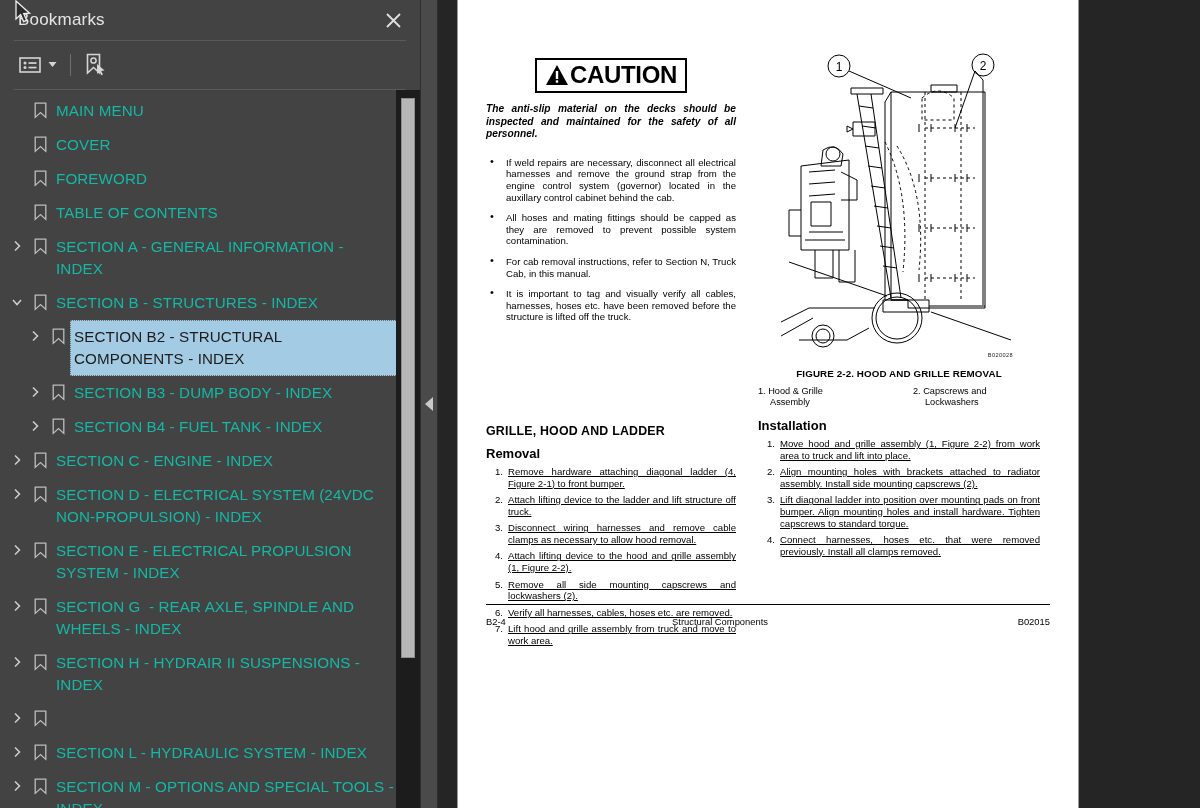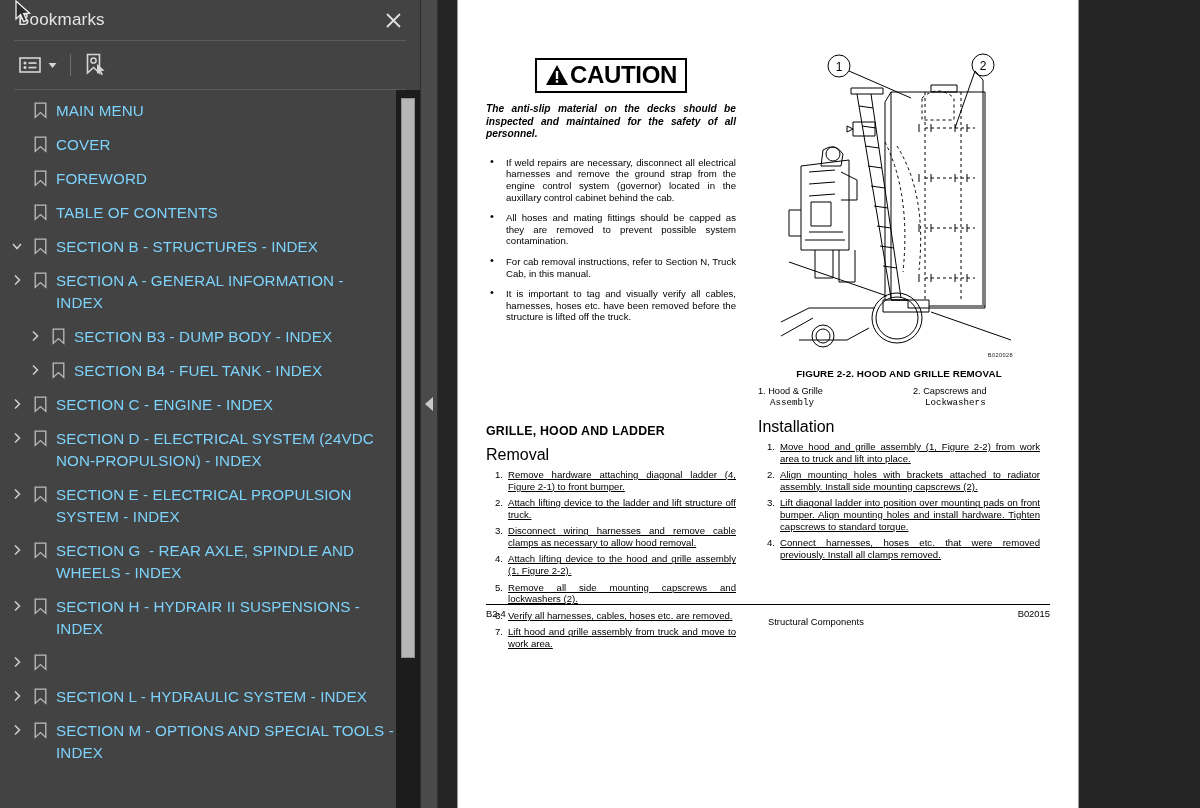--- a/index.html
+++ b/index.html
@@ -80,21 +80,21 @@
     color: #cfcfcf;
   }
   .bm-twisty.empty svg { visibility: hidden; }
   .bm-flag {
     flex: 0 0 24px; width: 24px; min-height: 34px;
     display: flex; align-items: flex-start; justify-content: center;
     padding-top: 8px;
     color: #bdbdbd;
   }
   .bm-label {
-    color: #7dd3fc;
+    color: #14b8a6;
     font-size: 15.2px;
     line-height: 22px;
     padding: 6px 4px 6px 4px;
     letter-spacing: .1px;
     white-space: pre-wrap;
   }
   .bm-row.lvl1 { padding-left: 6px; }
   .bm-row.lvl2 { padding-left: 24px; }
   .bm-row.selected .bm-label {
     background: #a4cbe4;
@@ -186,21 +186,21 @@
     content: "\2022";
     position: absolute; left: 4px; top: -1px;
     font-size: 11px;
   }
 
   h2.sec-head {
     font-size: 12.4px; font-weight: bold; letter-spacing: .2px;
     margin-bottom: 8px;
   }
   h3.sub-head {
-    font-size: 16px; font-weight: normal;
+    font-size: 13px; font-weight: bold;
     margin-bottom: 5px;
   }
   ol.steps { list-style: none; counter-reset: st; }
   ol.steps li {
     counter-increment: st;
     position: relative;
     padding-left: 22px;
     font-size: 9.6px;
     line-height: 11.6px;
     text-align: justify;
@@ -222,35 +222,35 @@
     font-family: "Liberation Sans", sans-serif;
   }
   .fig-cap {
     text-align: center; font-size: 9.8px; font-weight: bold;
     margin-top: 8px; letter-spacing: .1px;
   }
   .fig-legend {
     display: flex; margin-top: 7px; font-size: 9.2px; line-height: 11.4px;
   }
   .fig-legend .leg { flex: 1 1 50%; }
-  .fig-legend .leg .ln2 { padding-left: 12px; font-family: Liberation Mono, monospace; }
+  .fig-legend .leg .ln2 { padding-left: 12px; }
   .fig-legend .leg.two { padding-left: 14px; }
   .fig-legend .leg.two .ln2 { padding-left: 12px; }
 
   
   .footer-rule {
     position: absolute; left: 28px; right: 28px; bottom: 48px;
     height: 1px; background: #000;
   }
   .footer {
     position: absolute; left: 28px; right: 28px; bottom: 26px;
     display: flex; font-size: 9.4px;
   }
   .footer .f-l { flex: 0 0 33%; text-align: left; }
-  .footer .f-c { flex: 0 0 34%; text-align: right; margin-top: 8px; }
+  .footer .f-c { flex: 0 0 34%; text-align: left; }
   .footer .f-r { flex: 0 0 33%; text-align: right; }
 
   
   #cursor { position: absolute; left: 14px; top: 0px; pointer-events: none; }
 </style>
 </head>
 <body>
 
 <div id="app">
 
@@ -342,42 +342,55 @@
             <div class="bm-flag">
               <svg width="13" height="17" viewBox="0 0 13 17">
                 <path d="M1.2 1.2 L11.8 1.2 L11.8 15.4 L6.5 10.6 L1.2 15.4 Z" stroke="#bdbdbd" stroke-width="1.3" fill="none"></path>
               </svg>
             </div>
             <div class="bm-label">TABLE OF CONTENTS</div>
           </div>
           <div class="bm-row lvl1">
             <div class="bm-twisty">
               <svg width="10" height="12" viewBox="0 0 10 12">
+                <path d="M3 1.5 L7.5 6 L3 10.5" stroke="#cfcfcf" stroke-width="1.5" fill="none"></path>
+              </svg>
+            </div>
+            <div class="bm-flag">
+              <svg width="13" height="17" viewBox="0 0 13 17">
+                <path d="M1.2 1.2 L11.8 1.2 L11.8 15.4 L6.5 10.6 L1.2 15.4 Z" stroke="#bdbdbd" stroke-width="1.3" fill="none"></path>
+              </svg>
+            </div>
+            <div class="bm-label">SECTION A - GENERAL INFORMATION - INDEX</div>
+          </div>
+          <div class="bm-row lvl1">
+            <div class="bm-twisty">
+              <svg width="10" height="12" viewBox="0 0 10 12">
                 <path d="M1 4 L5 8.5 L9 4" stroke="#cfcfcf" stroke-width="1.5" fill="none"></path>
               </svg>
             </div>
             <div class="bm-flag">
               <svg width="13" height="17" viewBox="0 0 13 17">
                 <path d="M1.2 1.2 L11.8 1.2 L11.8 15.4 L6.5 10.6 L1.2 15.4 Z" stroke="#bdbdbd" stroke-width="1.3" fill="none"></path>
               </svg>
             </div>
             <div class="bm-label">SECTION B - STRUCTURES - INDEX</div>
           </div>
-          <div class="bm-row lvl1">
-            <div class="bm-twisty">
-              <svg width="10" height="12" viewBox="0 0 10 12">
-                <path d="M3 1.5 L7.5 6 L3 10.5" stroke="#cfcfcf" stroke-width="1.5" fill="none"></path>
-              </svg>
-            </div>
-            <div class="bm-flag">
-              <svg width="13" height="17" viewBox="0 0 13 17">
-                <path d="M1.2 1.2 L11.8 1.2 L11.8 15.4 L6.5 10.6 L1.2 15.4 Z" stroke="#bdbdbd" stroke-width="1.3" fill="none"></path>
-              </svg>
-            </div>
-            <div class="bm-label">SECTION A - GENERAL INFORMATION - INDEX</div>
+          <div class="bm-row lvl2 selected">
+            <div class="bm-twisty">
+              <svg width="10" height="12" viewBox="0 0 10 12">
+                <path d="M3 1.5 L7.5 6 L3 10.5" stroke="#cfcfcf" stroke-width="1.5" fill="none"></path>
+              </svg>
+            </div>
+            <div class="bm-flag">
+              <svg width="13" height="17" viewBox="0 0 13 17">
+                <path d="M1.2 1.2 L11.8 1.2 L11.8 15.4 L6.5 10.6 L1.2 15.4 Z" stroke="#bdbdbd" stroke-width="1.3" fill="none"></path>
+              </svg>
+            </div>
+            <div class="bm-label">SECTION B2 - STRUCTURAL COMPONENTS - INDEX</div>
           </div>
           <div class="bm-row lvl2">
             <div class="bm-twisty">
               <svg width="10" height="12" viewBox="0 0 10 12">
                 <path d="M3 1.5 L7.5 6 L3 10.5" stroke="#cfcfcf" stroke-width="1.5" fill="none"></path>
               </svg>
             </div>
             <div class="bm-flag">
               <svg width="13" height="17" viewBox="0 0 13 17">
                 <path d="M1.2 1.2 L11.8 1.2 L11.8 15.4 L6.5 10.6 L1.2 15.4 Z" stroke="#bdbdbd" stroke-width="1.3" fill="none"></path>

